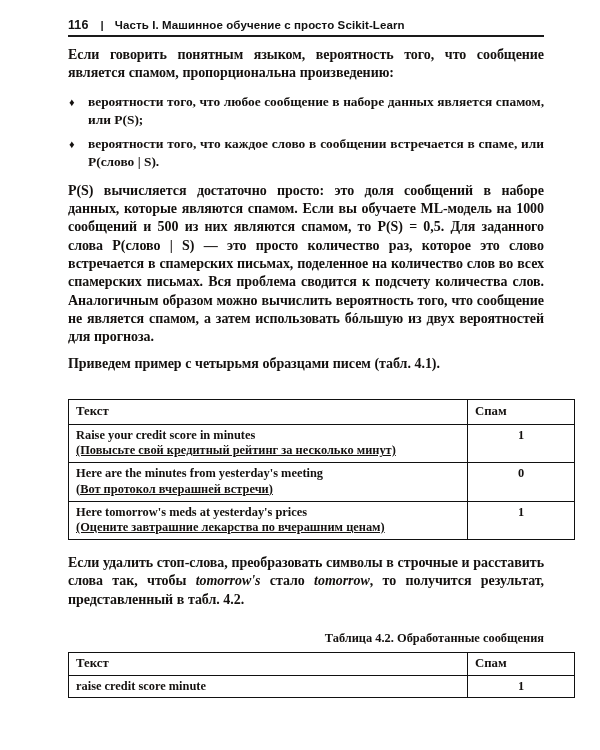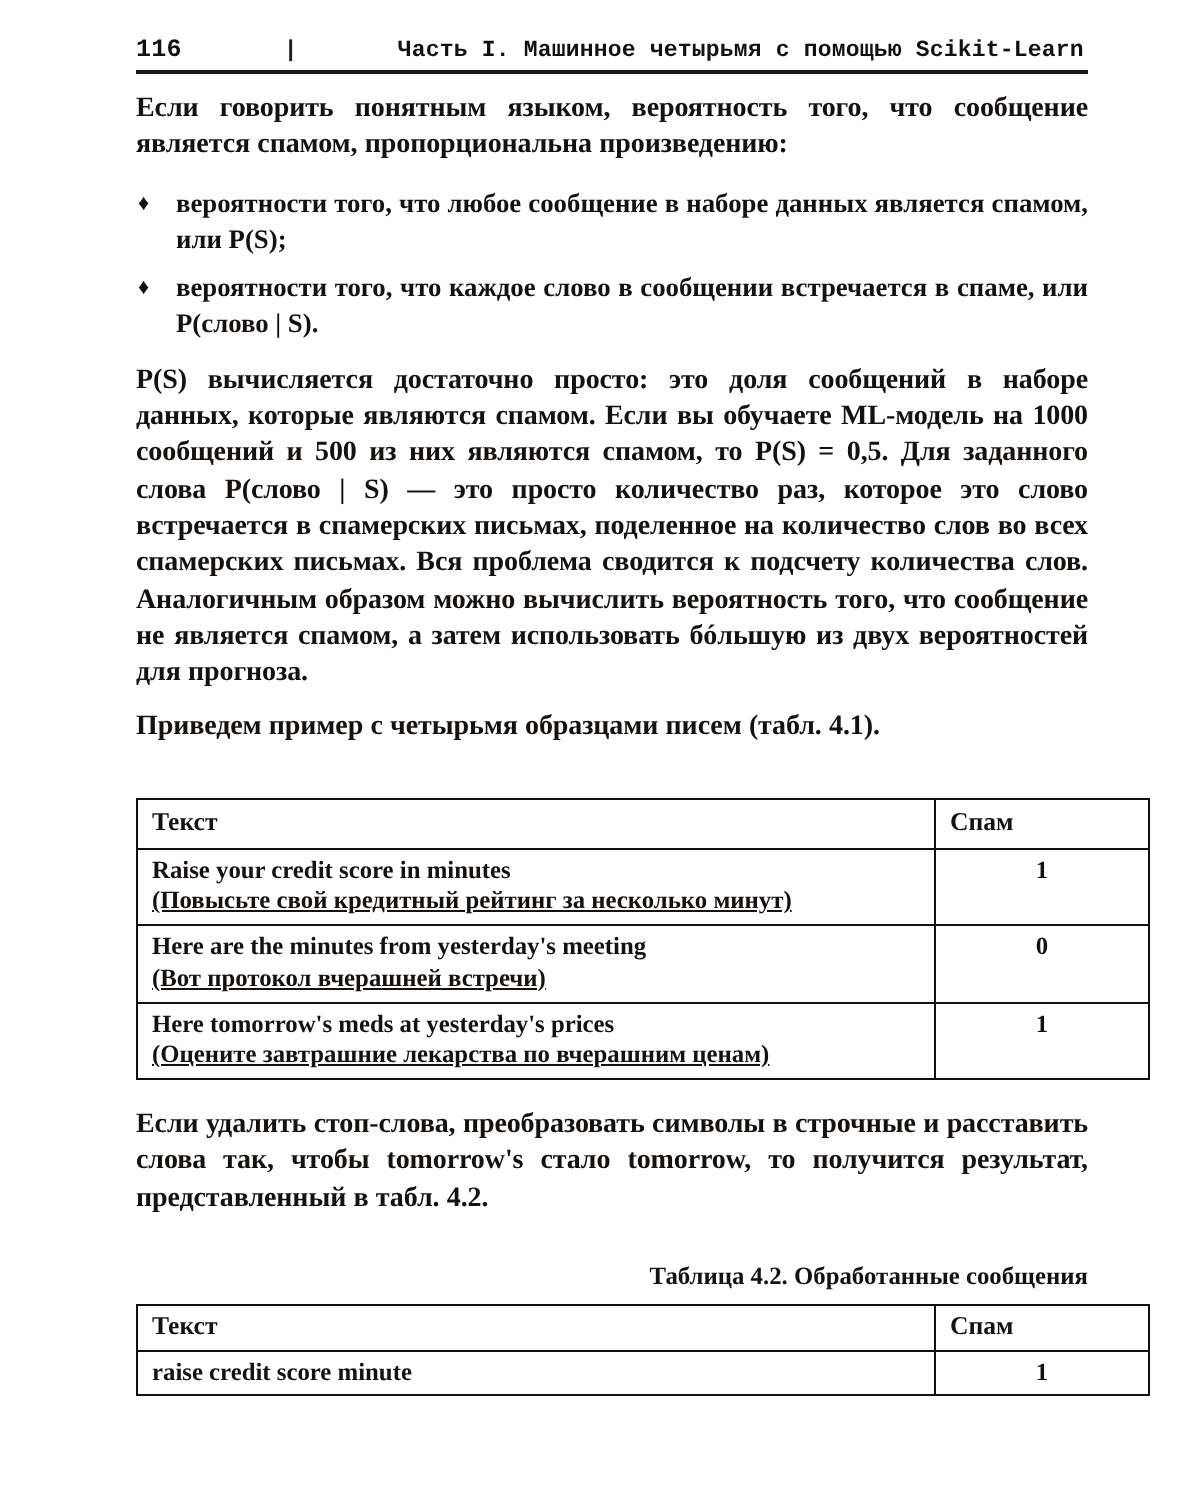--- a/index.html
+++ b/index.html
@@ -25,27 +25,26 @@
     padding: 0;
   }
 
   
   .runhead {
     position: absolute;
     left: 68px;
     top: 18px;
     width: 476px;
     display: flex;
-    align-items: flex-end;
-    font-family: Liberation Mono, monospace;
+    align-items: center;
+    font-family: Liberation Sans, sans-serif;
     font-size: 11.5px;
     font-weight: bold;
     color: #111;
     letter-spacing: 0.1px;
-    gap: 39px;
   }
   .runhead .folio { font-size: 12.5px; font-weight: bold; }
   .runhead .sep {
     margin: 0 11px 0 12px;
     font-weight: bold;
     color: #222;
   }
   .runhead .rhtitle { font-weight: bold; }
   .runrule {
     position: absolute;
@@ -67,21 +66,21 @@
     margin: 0 0 9px 0;
     font-size: 14px;
     line-height: 18.3px;
     text-align: justify;
     text-indent: 0;
     font-weight: bold;
     letter-spacing: -0.05px;
     word-spacing: 0.2px;
   }
   p.para.lead { margin-bottom: 10px; }
-  .ital { font-weight: bold; }
+  .ital { font-style: italic; font-weight: bold; }
 
   ul.bullets {
     list-style: none;
     margin: 0 0 10px 0;
     padding: 0;
   }
   ul.bullets li {
     position: relative;
     padding-left: 20px;
     margin-bottom: 6px;
@@ -147,21 +146,21 @@
   .spacer-3 { height: 14px; }
 </style>
 </head>
 <body>
 
 <div class="page">
 
   <div class="runhead">
     <span class="folio">116</span>
     <span class="sep">|</span>
-    <span class="rhtitle">Часть I. Машинное четырьмя с помощью Scikit-Learn</span>
+    <span class="rhtitle">Часть I. Машинное обучение с просто Scikit-Learn</span>
   </div>
   <div class="runrule"></div>
 
   <div class="body">
 
     <p class="para lead">Если говорить понятным языком, вероятность того, что сообщение является спамом, пропорциональна произведению:</p>
 
     <ul class="bullets">
       <li>
         <span class="dia">♦</span>

